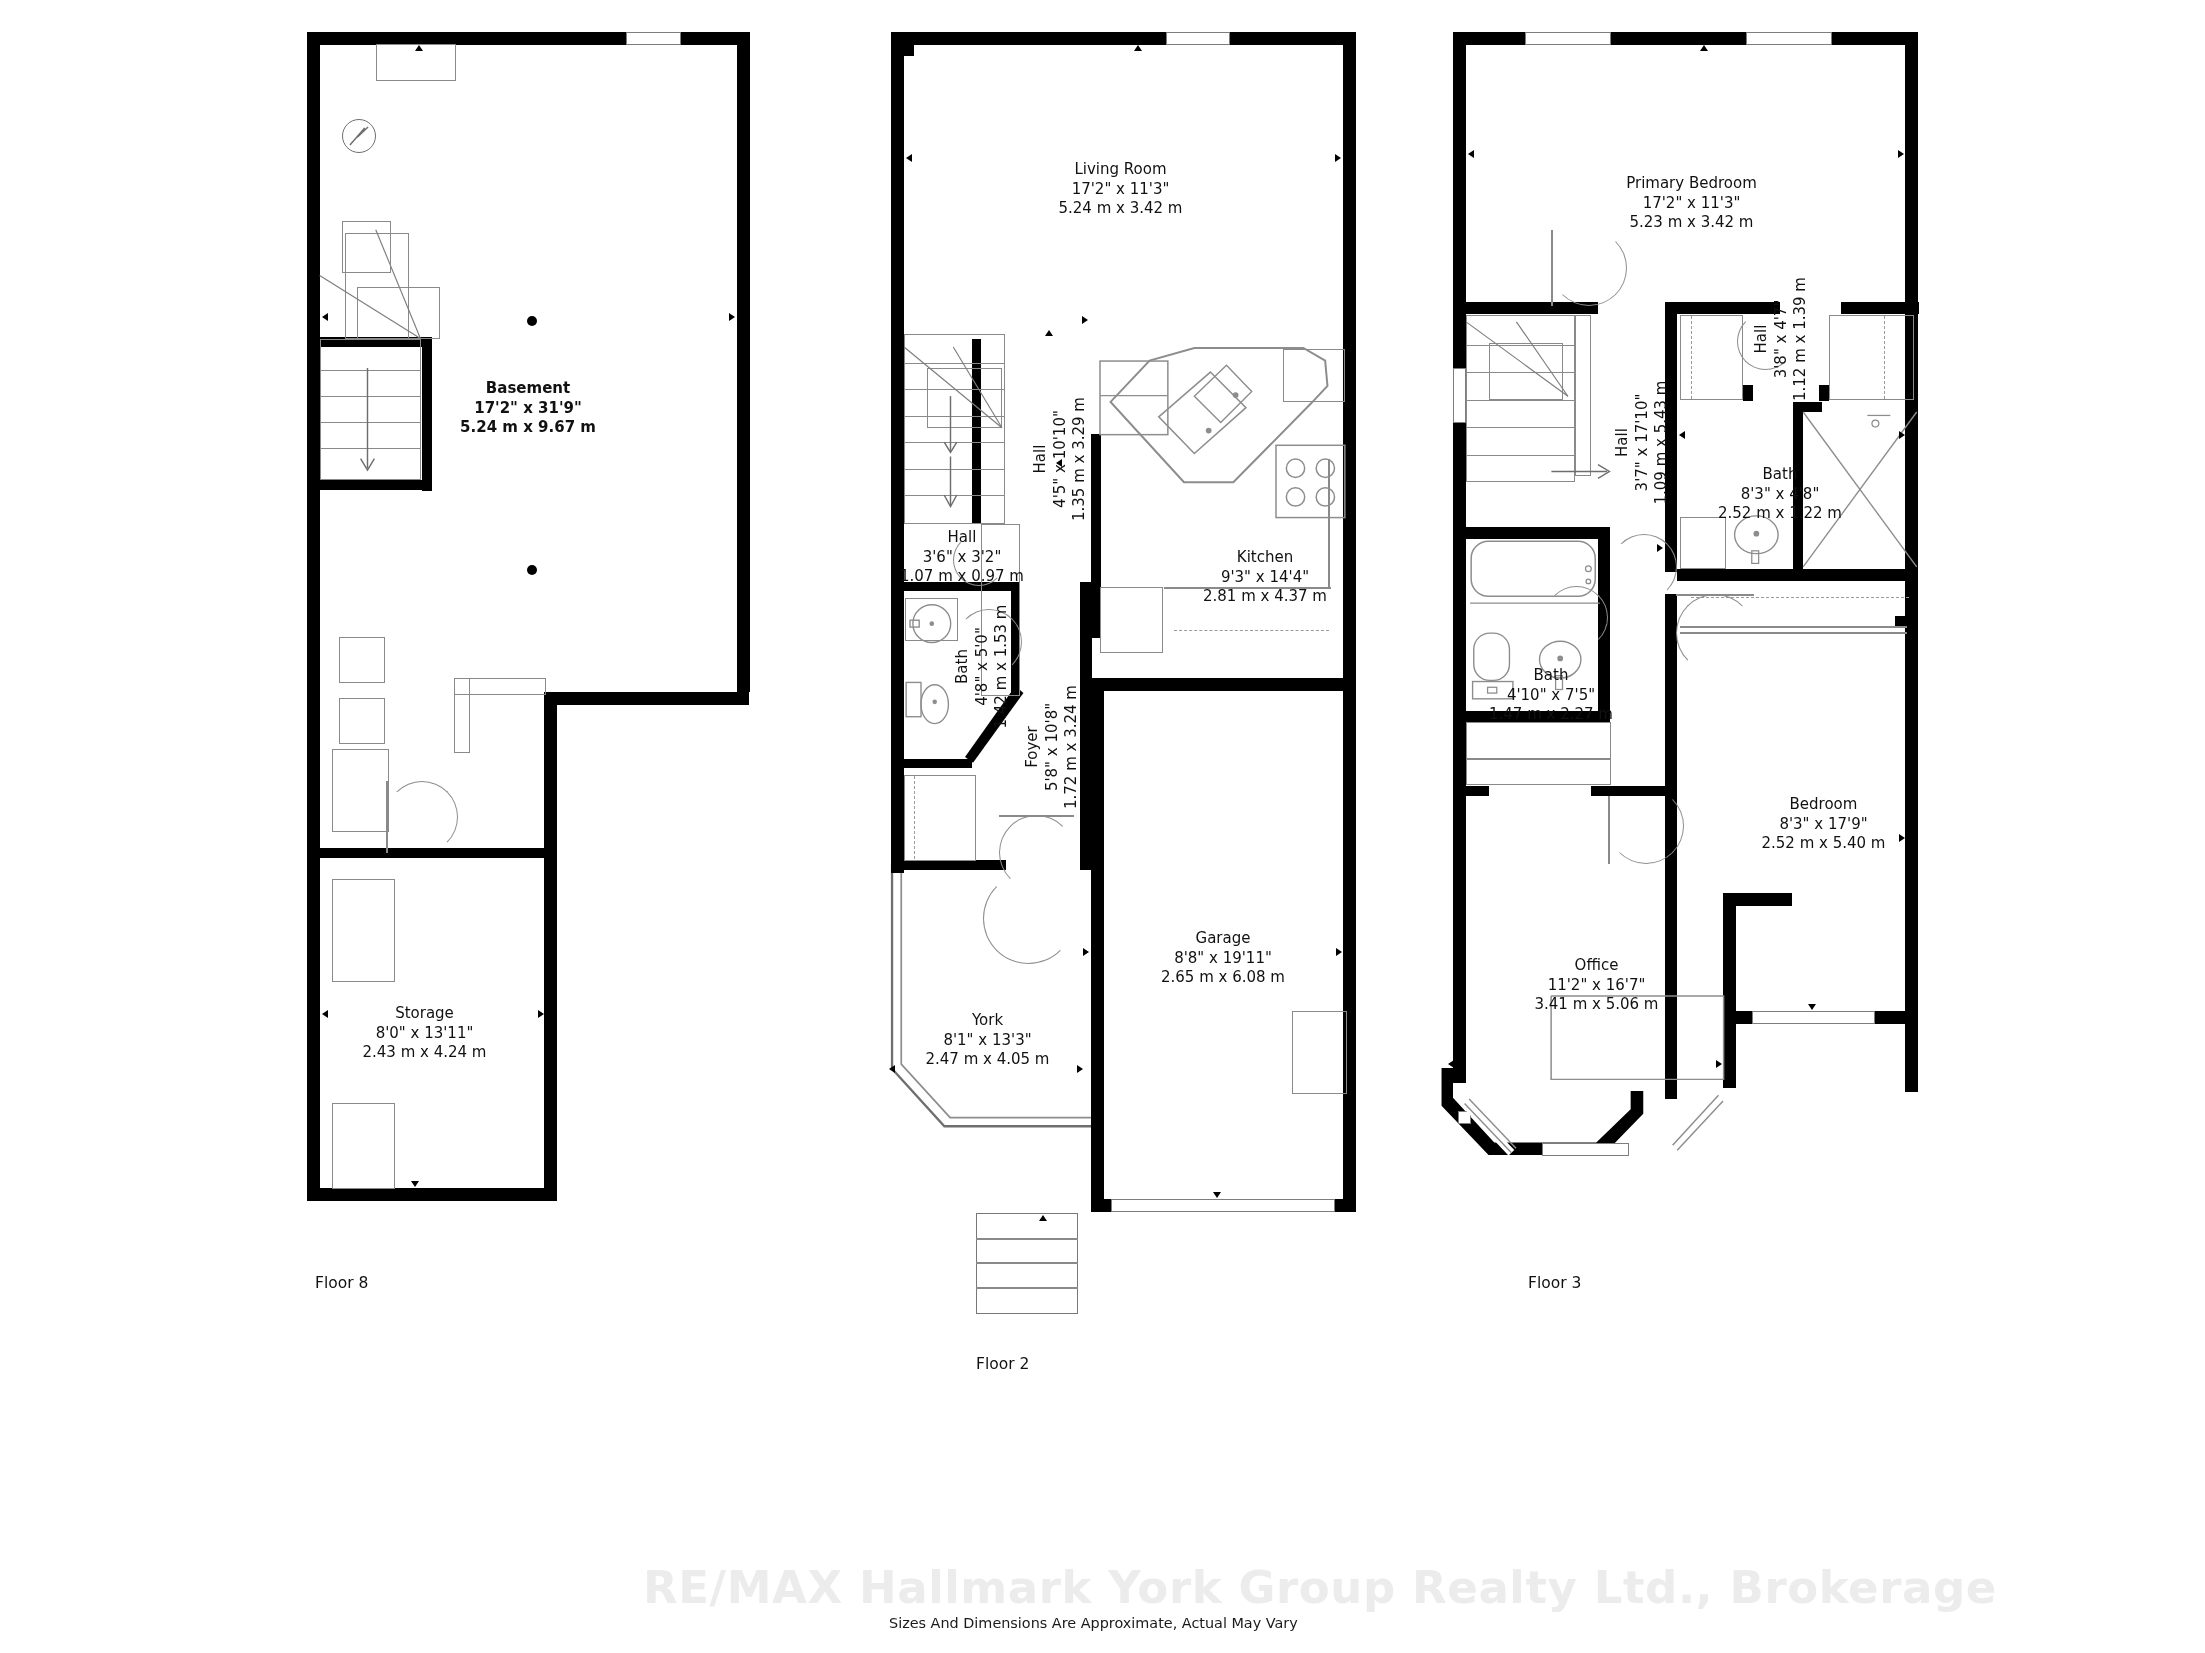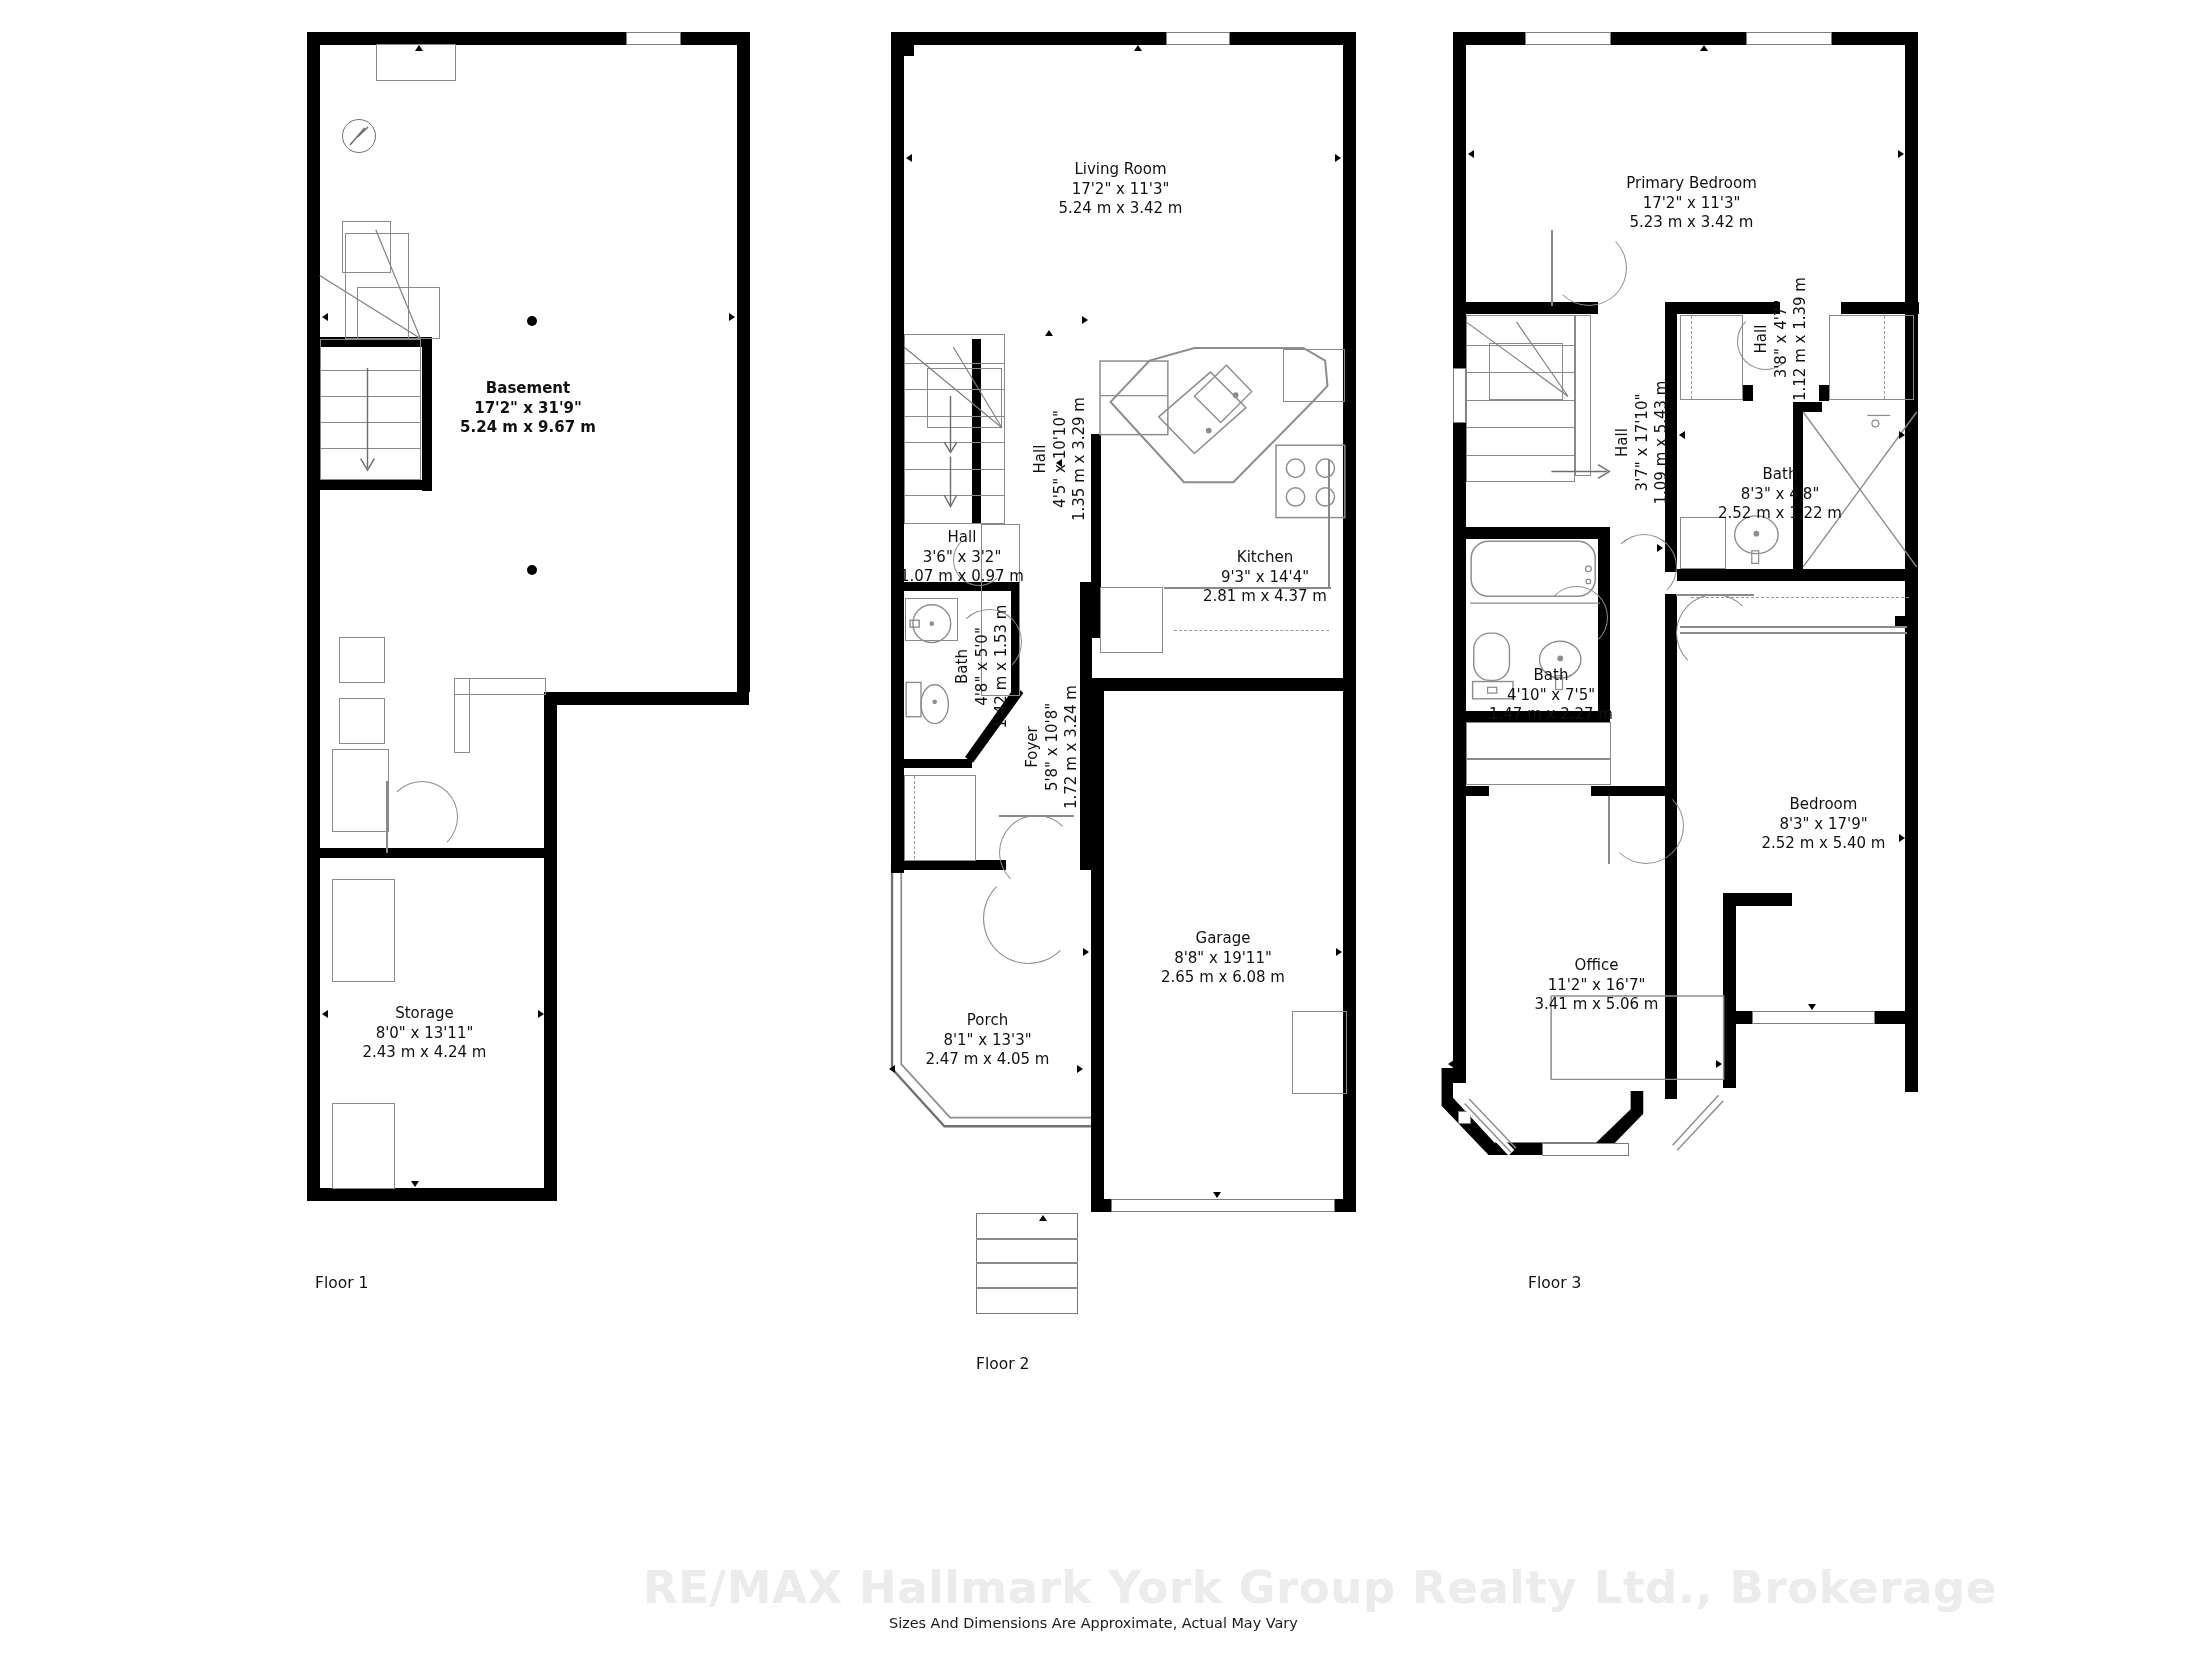--- a/index.html
+++ b/index.html
@@ -126,21 +126,21 @@
     <span class="d1">17'2" x 31'9"</span>
     <span class="d2">5.24 m x 9.67 m</span>
   </div>
 
   <div class="lbl" style="left:284px;top:1004px;width:281px;">
     <span class="nm">Storage</span>
     <span class="d1">8'0" x 13'11"</span>
     <span class="d2">2.43 m x 4.24 m</span>
   </div>
 
-  <div class="floorlbl" style="left:315px;top:1274px;">Floor 1</div>
+  <div class="floorlbl" style="left:315px;top:1274px;">Floor 8</div>
 </div>
 
 <div>
 
   <div class="wall" style="left:891px;top:32px;width:464px;height:12.6px;"></div>
   <div class="wall" style="left:891px;top:32px;width:23px;height:24px;"></div>
   <div class="wall" style="left:891px;top:32px;width:12.6px;height:838px;"></div>
   <div class="wall" style="left:1343px;top:32px;width:12.6px;height:1180px;"></div>
   <div class="win" style="left:1166px;top:32px;width:64px;height:12.6px;"></div>
 
@@ -287,21 +287,21 @@
     <span class="d2">1.72 m x 3.24 m</span>
   </div>
 
   <div class="lbl" style="left:1088px;top:929px;width:270px;">
     <span class="nm">Garage</span>
     <span class="d1">8'8" x 19'11"</span>
     <span class="d2">2.65 m x 6.08 m</span>
   </div>
 
   <div class="lbl" style="left:861px;top:1011px;width:253px;">
-    <span class="nm">Porch</span>
+    <span class="nm">York</span>
     <span class="d1">8'1" x 13'3"</span>
     <span class="d2">2.47 m x 4.05 m</span>
   </div>
 
   <div class="floorlbl" style="left:976px;top:1355px;">Floor 2</div>
 </div>
 
 <div>
 
   <div class="wall" style="left:1453px;top:32px;width:465px;height:12.6px;"></div>

